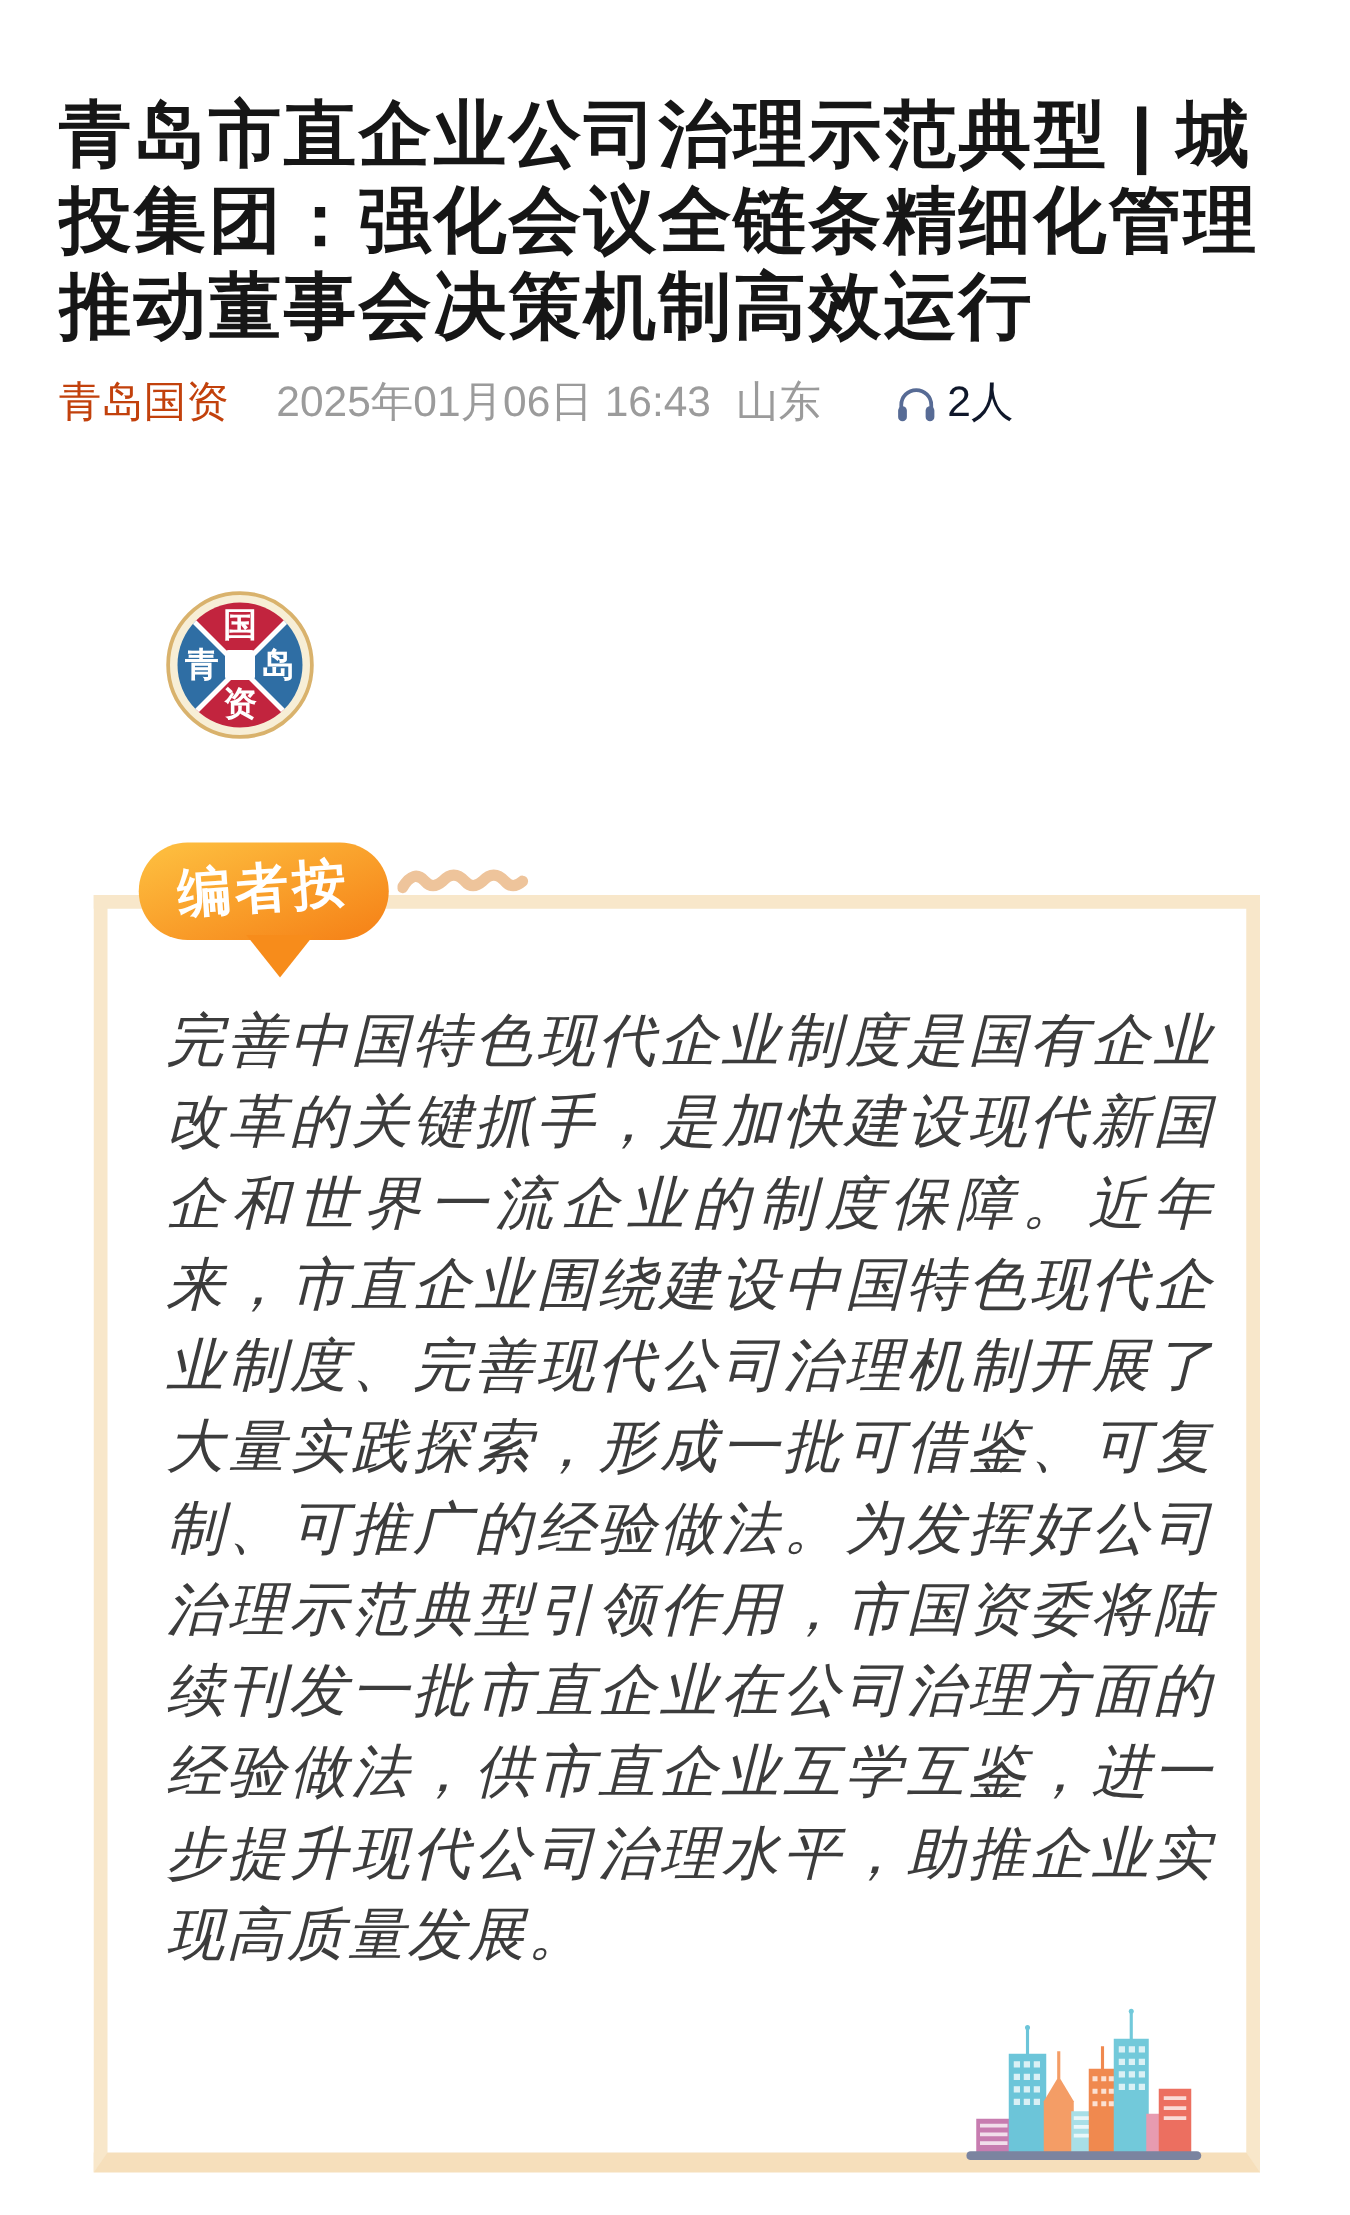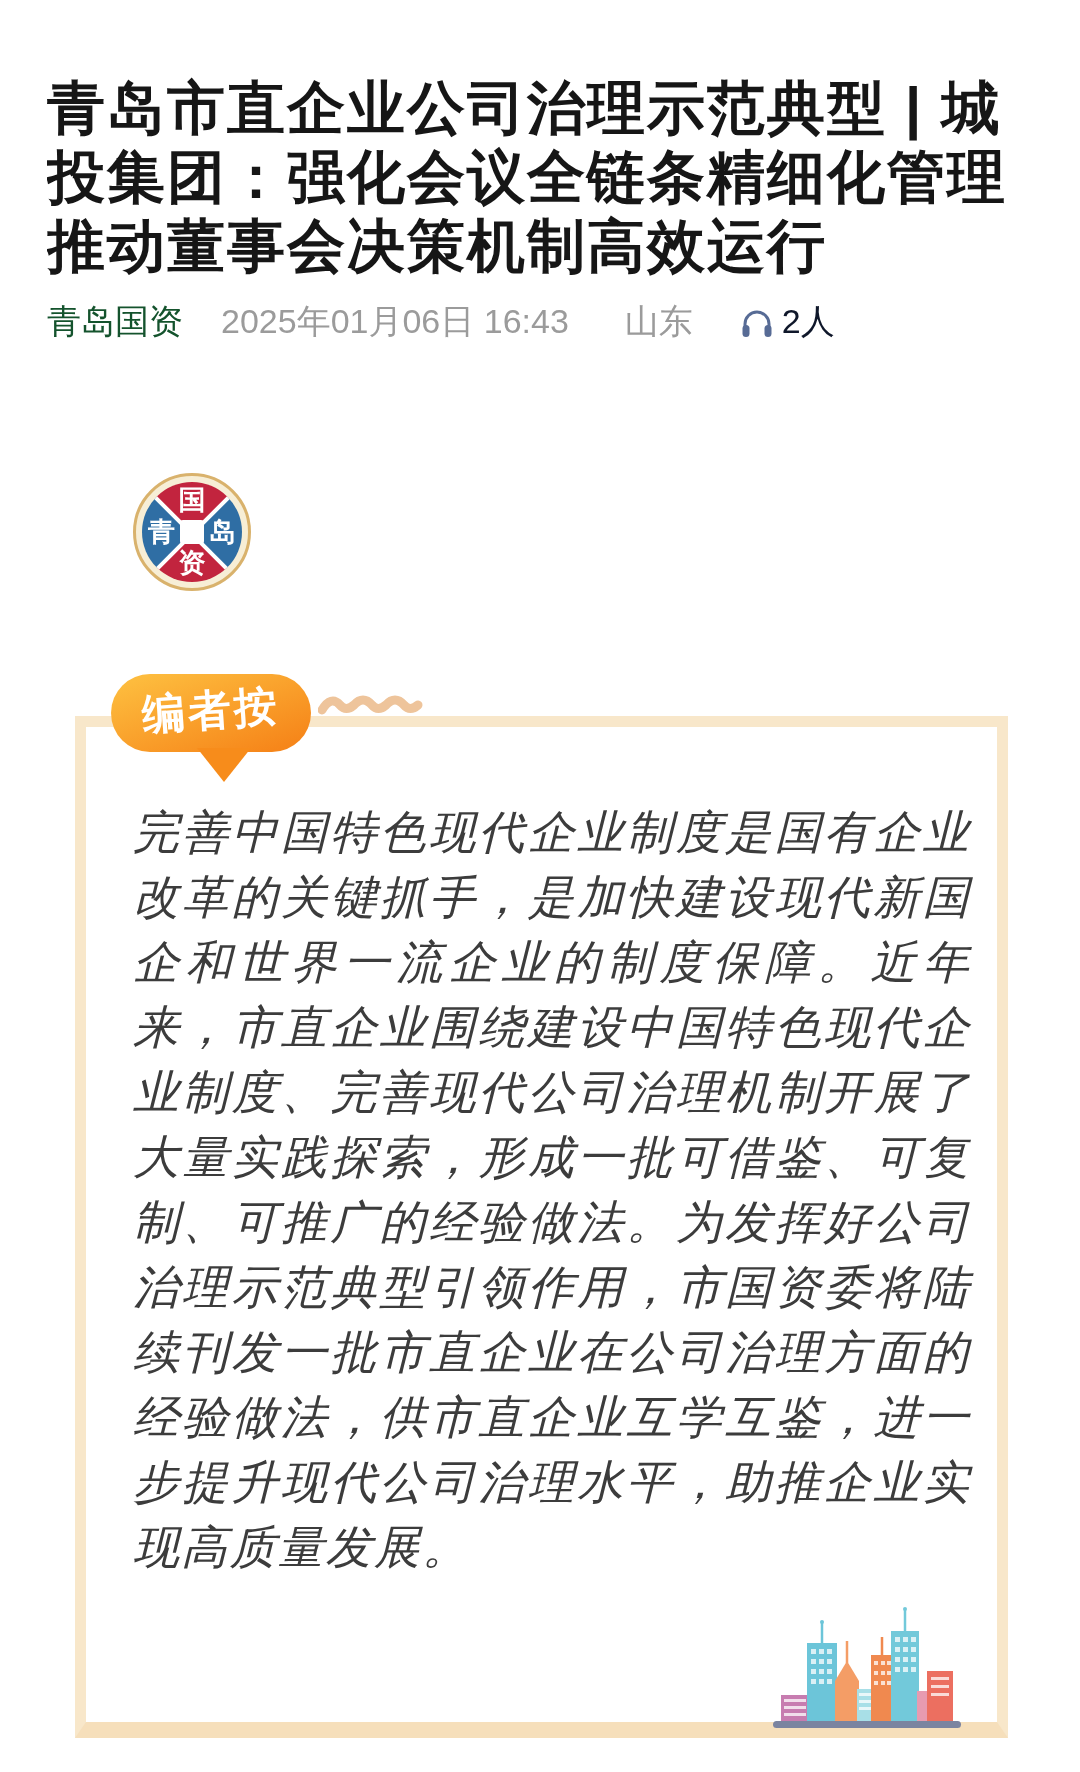--- a/index.html
+++ b/index.html
@@ -11,23 +11,23 @@
     position:absolute;left:47px;top:34px;width:994px;height:208px;
     font-size:58px;font-weight:700;color:#161616;line-height:69px;
     letter-spacing:2px;overflow:hidden;
   }
 
   
   .meta-row{
     position:absolute;left:47px;top:300px;width:995px;height:44px;
     display:flex;align-items:center;font-size:34px;white-space:nowrap;
   }
-  .account-name{color:#14532d;font-weight:500;margin-right:38px;}
-  .publish-time{color:#9b9b9b;margin-right:56px;}
-  .location{color:#9b9b9b;margin-right:46px;}
+  .account-name{color:#c2410c;font-weight:500;margin-right:38px;}
+  .publish-time{color:#9b9b9b;margin-right:20px;}
+  .location{color:#9b9b9b;margin-right:58px;}
   .listen{display:flex;align-items:center;color:#0f172a;}
   .listen svg{margin-right:7px;display:block;}
 
   
   .logo{
     position:absolute;left:133px;top:473px;width:118px;height:118px;
     border-radius:50%;background:#f7eed6;border:3px solid #d9b26c;
     box-sizing:border-box;padding:6px;
   }
   .logo-inner{

